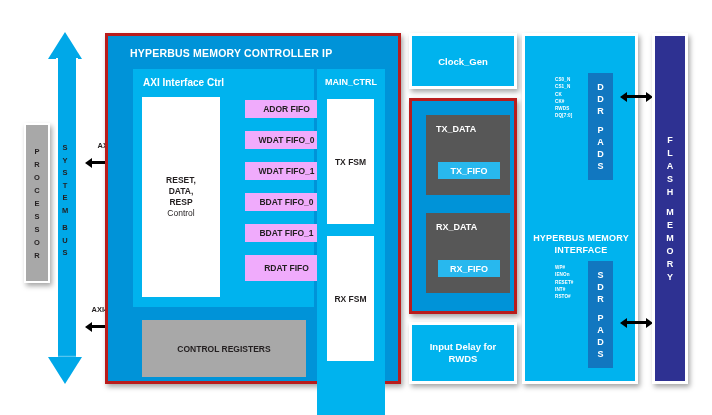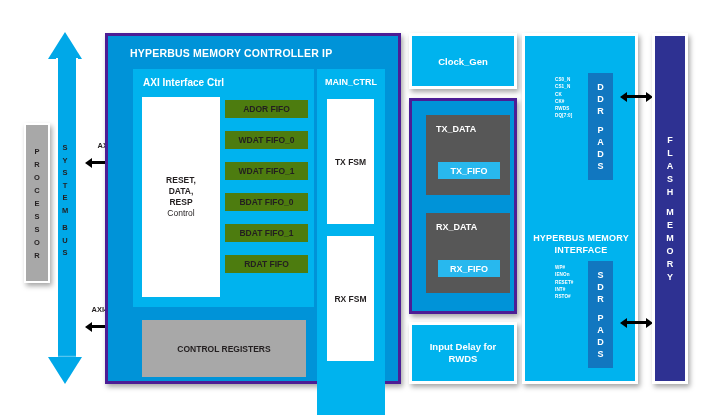--- a/index.html
+++ b/index.html
@@ -4,29 +4,29 @@
 <style>
   html,body{margin:0;padding:0;background:#ffffff;}
   body{width:712px;height:415px;overflow:hidden;
        font-family:"Liberation Sans","DejaVu Sans",sans-serif;
        -webkit-font-smoothing:antialiased;}
   #canvas{position:relative;width:712px;height:415px;background:#ffffff;}
 
   .abs{position:absolute;box-sizing:border-box;}
 
   
-  .panel-blue{background:#0093d8;border:3px solid #4c1d95;
+  .panel-blue{background:#0093d8;border:3px solid #b91c1c;
               box-shadow:2px 3px 5px rgba(0,0,0,.35);}
   .panel-cyan{background:#00b3ee;border:3px solid #ffffff;
               box-shadow:2px 3px 5px rgba(0,0,0,.35);}
   .box-white{background:#ffffff;}
   .box-grey{background:#a8a8a8;}
   .box-dgrey{background:#575757;}
   .chip-cyan{background:#28b8ee;}
-  .chip-lblue{background:#4d7c0f;}
+  .chip-lblue{background:#f0abfc;margin-left:20px;}
   .chip-dblue{background:#1177c0;}
 
   .ctr{display:flex;align-items:center;justify-content:center;text-align:center;}
 
   
   .t-title{color:#ffffff;font-size:10.5px;font-weight:bold;letter-spacing:.2px;}
   .t-sub{color:#ffffff;font-size:10px;font-weight:bold;}
   .t-white{color:#ffffff;font-size:9.5px;font-weight:bold;}
   .t-dark{color:#231f20;font-size:8.5px;font-weight:bold;}
   .t-darkn{color:#231f20;font-size:8.5px;font-weight:normal;}
@@ -127,21 +127,21 @@
           <div class="t-dark" style="line-height:11px;">RESP</div>
           <div class="t-darkn" style="line-height:11px;">Control</div>
         </div>
       </div>
 
       <div class="abs chip-lblue ctr t-dark" style="left:92px;top:31px;width:83px;height:18px;">ADOR FIFO</div>
       <div class="abs chip-lblue ctr t-dark" style="left:92px;top:62px;width:83px;height:18px;">WDAT FIFO_0</div>
       <div class="abs chip-lblue ctr t-dark" style="left:92px;top:93px;width:83px;height:18px;">WDAT FIFO_1</div>
       <div class="abs chip-lblue ctr t-dark" style="left:92px;top:124px;width:83px;height:18px;text-align:center;">BDAT FIFO_0</div>
       <div class="abs chip-lblue ctr t-dark" style="left:92px;top:155px;width:83px;height:18px;">BDAT FIFO_1</div>
-      <div class="abs chip-lblue ctr t-dark" style="left:92px;top:186px;width:83px;height:18px;">RDAT FIFO</div>
+      <div class="abs chip-lblue ctr t-dark" style="left:92px;top:186px;width:83px;height:26px;">RDAT FIFO</div>
     </div>
 
     <div class="abs box-grey ctr t-dark" style="left:34px;top:284px;width:164px;height:57px;font-size:8.5px;">CONTROL REGISTERS</div>
 
     <div class="abs panel-cyan" style="left:209px;top:33px;width:68px;height:372px;border:none;box-shadow:none;">
       <div class="abs t-sub" style="left:8px;top:8px;font-size:9px;">MAIN_CTRL</div>
       <div class="abs box-white ctr t-dark" style="left:10px;top:30px;width:47px;height:125px;">TX FSM</div>
       <div class="abs box-white ctr t-dark" style="left:10px;top:167px;width:47px;height:125px;">RX FSM</div>
     </div>
   </div>

